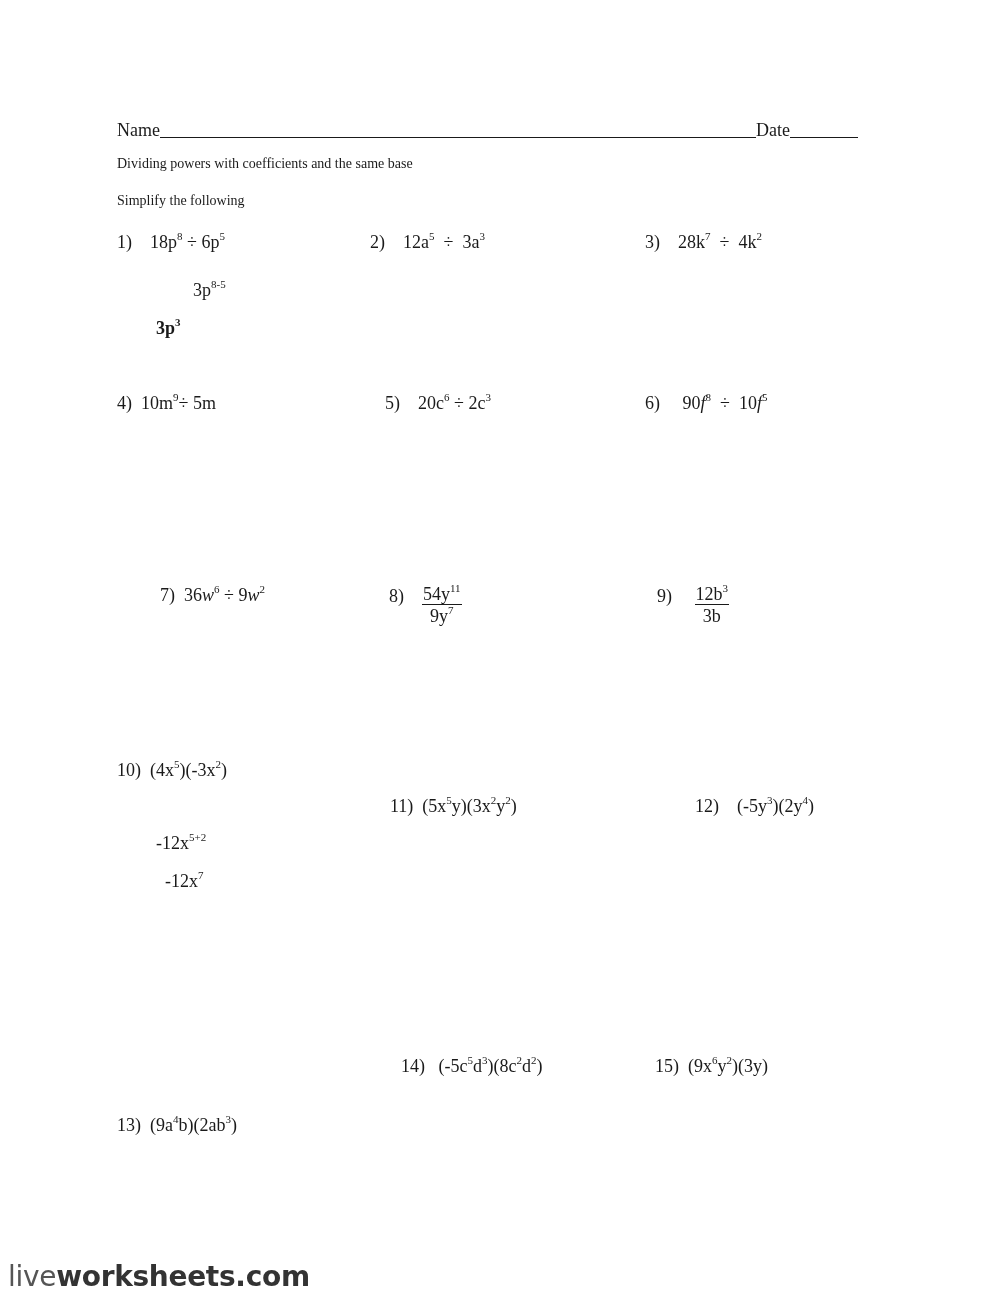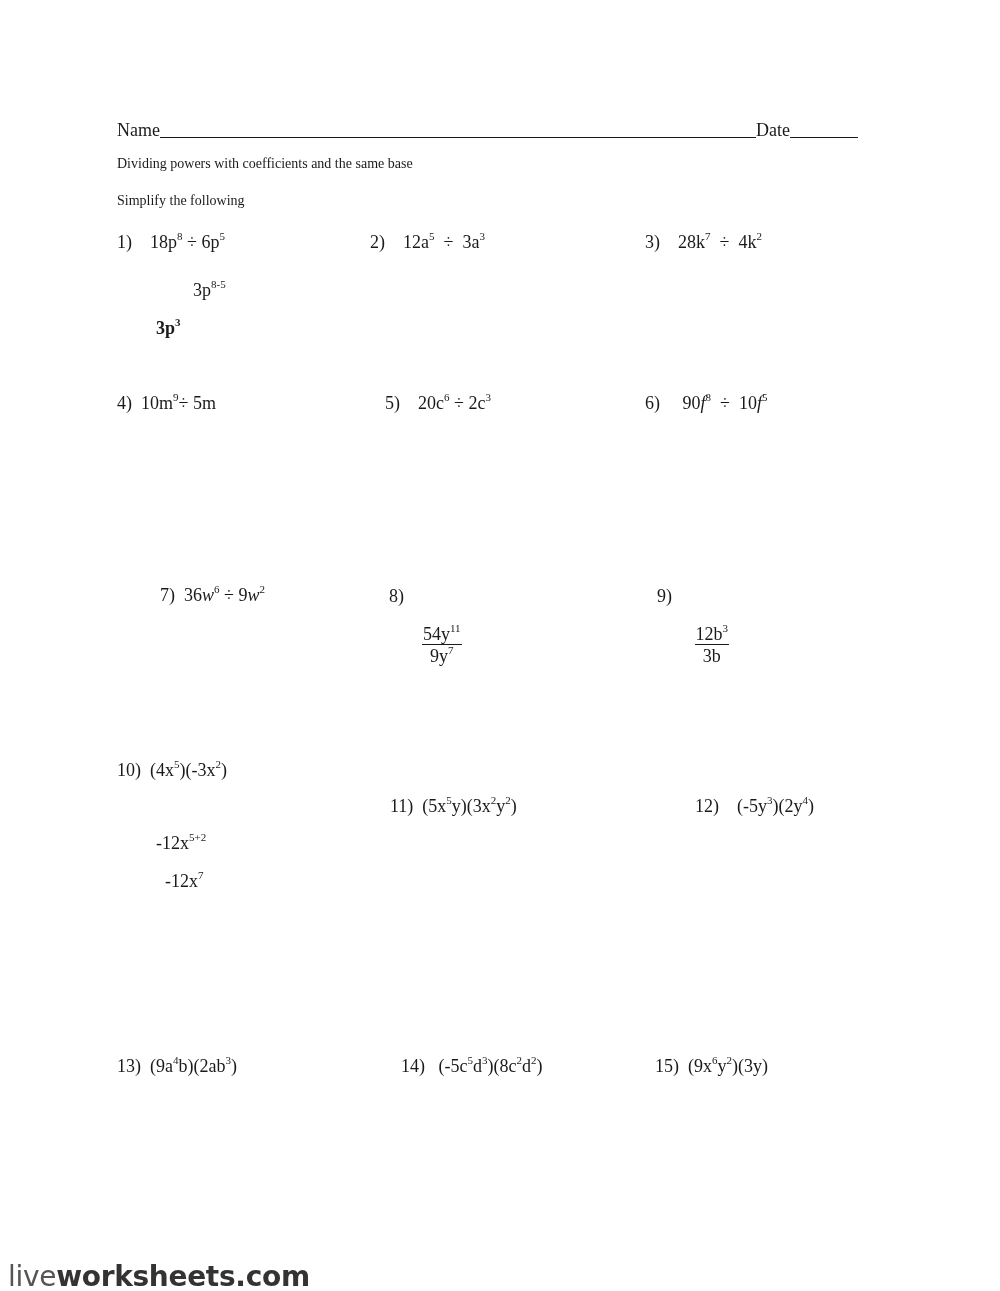--- a/index.html
+++ b/index.html
@@ -4,21 +4,21 @@
 <style>
   html, body { margin:0; padding:0; background:#ffffff; }
   body { width:1000px; height:1291px; position:relative; overflow:hidden;
          font-family:"Liberation Serif", "DejaVu Serif", serif; color:#1a1a1a; }
   .abs { position:absolute; white-space:nowrap; }
   .t { font-size:18px; line-height:20px; }
   .b { font-weight:normal; font-size:14px; }
   sup { font-size:11px; vertical-align:0; position:relative; top:-8px; line-height:0; }
   .ul { display:inline-block; border-bottom:1px solid #1a1a1a; height:16px; vertical-align:-2px; }
   .frac { display:inline-flex; flex-direction:column; align-items:center; vertical-align:middle; }
-  .frac .top { border-bottom:1px solid #1a1a1a; padding:0 1px; line-height:20px;margin-top:40px; }
+  .frac .top { border-bottom:1px solid #1a1a1a; padding:0 1px; line-height:20px; }
   .frac .bot { line-height:22px; }
   i { font-style:italic; }
   .logo { font-family:"DejaVu Sans", "Liberation Sans", sans-serif; font-size:28px; color:#333; letter-spacing:-0.3px; }
   .logo .light { font-weight:normal; color:#555; }
   .logo .bold { font-weight:bold; color:#333; }
 </style>
 </head>
 <body>
 
 <div class="abs t" style="left:117px; top:120px;">
@@ -89,21 +89,21 @@
 </div>
 
 <div class="abs t" style="left:390px; top:796px;">
   <span>11)</span>&nbsp; <span>(5x</span><sup>5</sup><span>y)(3x</span><sup>2</sup><span>y</span><sup>2</sup><span>)</span>
 </div>
 
 <div class="abs t" style="left:647px; top:796px;margin-left:48px;">
   <span>12)</span>&nbsp;&nbsp;&nbsp; <span>(-5y</span><sup>3</sup><span>)(2y</span><sup>4</sup><span>)</span>
 </div>
 
-<div class="abs t" style="left:117px; top:1056px;">
+<div class="abs t" style="left:117px; top:1115px;">
   <span>13)</span>&nbsp; <span>(9a</span><sup>4</sup><span>b)(2ab</span><sup>3</sup><span>)</span>
 </div>
 
 <div class="abs t" style="left:401px; top:1056px;">
   <span>14)</span>&nbsp;&nbsp; <span>(-5c</span><sup>5</sup><span>d</span><sup>3</sup><span>)(8c</span><sup>2</sup><span>d</span><sup>2</sup><span>)</span>
 </div>
 
 <div class="abs t" style="left:655px; top:1056px;">
   <span>15)</span>&nbsp; <span>(9x</span><sup>6</sup><span>y</span><sup>2</sup><span>)(3y)</span>
 </div>

